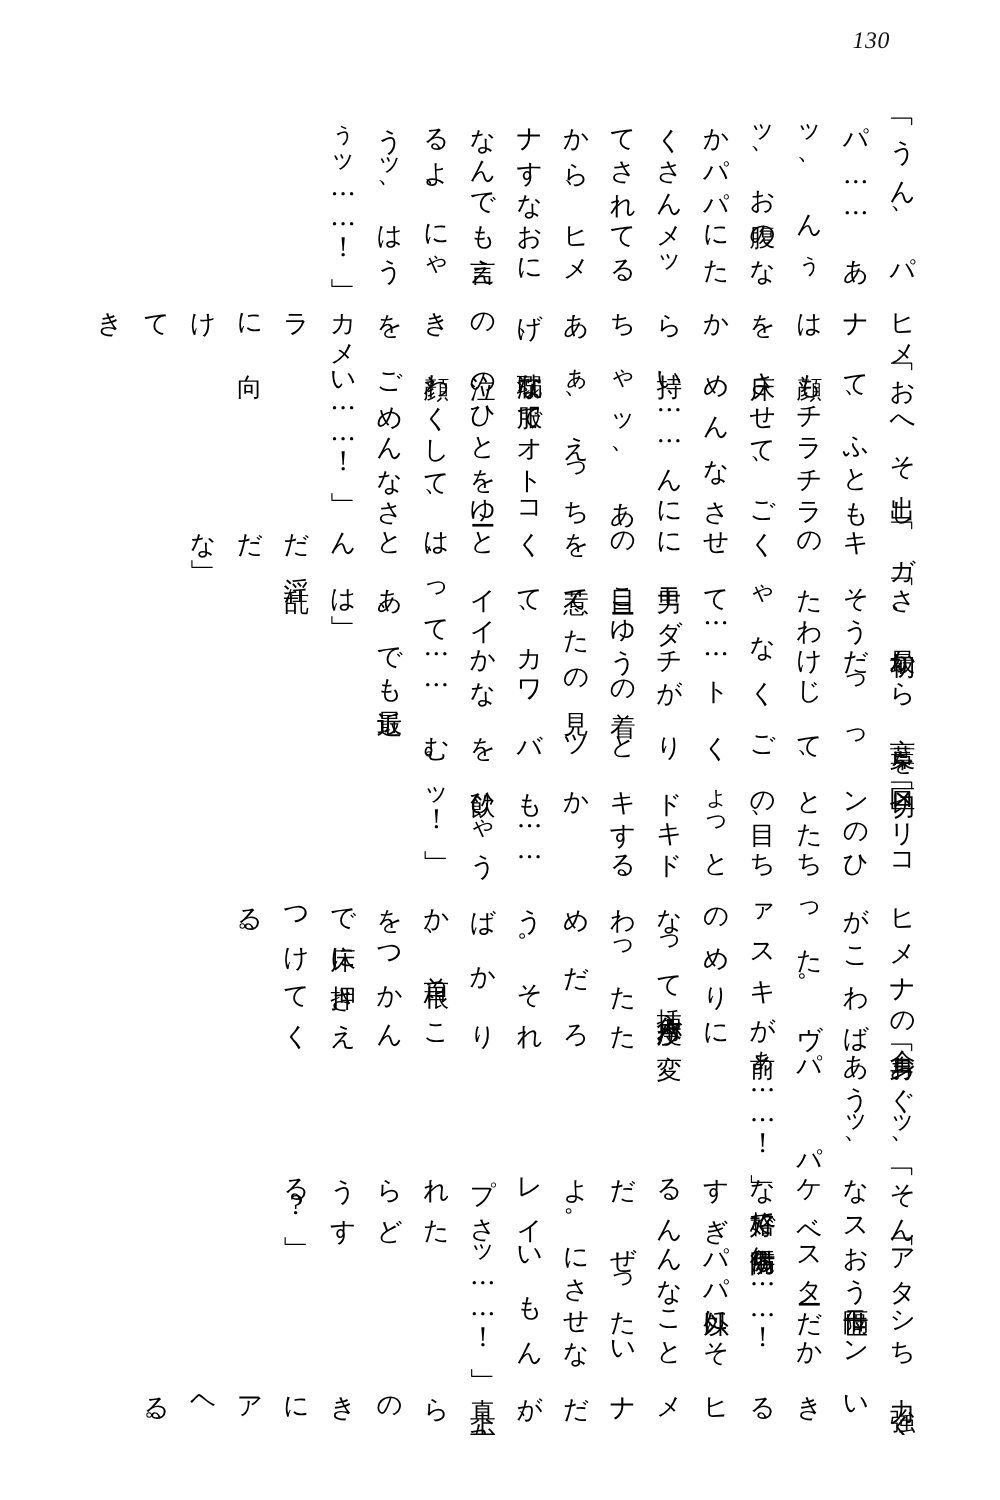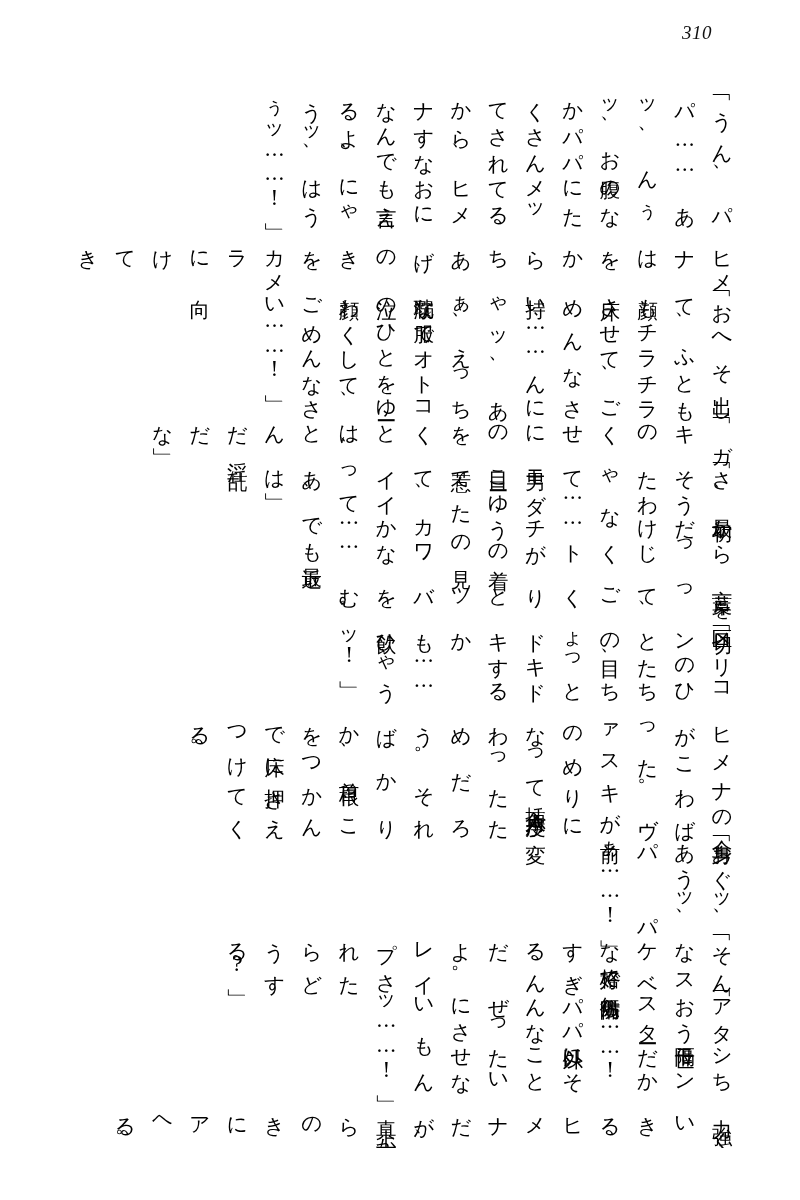--- a/index.html
+++ b/index.html
@@ -61,21 +61,21 @@
   }
   .para.indent {
     padding-top: 20px;
   }
 </style>
 </head>
 <body>
 
 <div class="page">
 
-  <div class="page-number">310</div>
+  <div class="page-number">130</div>
 
   <div class="body-text" id="body-text">
       <div class="para">「うん、パパ……あッ、んぅッ、お腹のなかパパにたくさんメッてされてるから、ヒメナすなおになんでも言えるよ、にゃうッ、はうぅッ……!」</div>
       <div class="para indent">ヒメナは顔を床から持ちあげ、耽溺の泣き顔をカメラに向けてきた。</div>
       <div class="para">「おへそ出して、ふとももチラチラさせて、ごめんなさい……んにゃッ、あぁ、えっちな服でオトコのひとをゆーわくして、ごめんなさい……!」</div>
       <div class="para">「ガキのくせに男の目を惹くとは、とんだ淫乱だな」</div>
       <div class="para">「さ、最初からそうだったわけじゃなくて……トモダチがこーゆうの着てたの見て、カワイイかなって……あ、でも最近は」</div>
       <div class="para indent">言葉を区切って、ごくりとツバを飲む。</div>
       <div class="para">「ロリコンのひとたちの目、ちょっとドキドキするかも……ひゃうッ!」</div>
       <div class="para indent">ヒメナの全身がこわばった。ヴァスキが前のめりになって挿入角度が変わったためだろう。そればかりか、首根っこをつかんで床に押さえつけてくる。</div>

